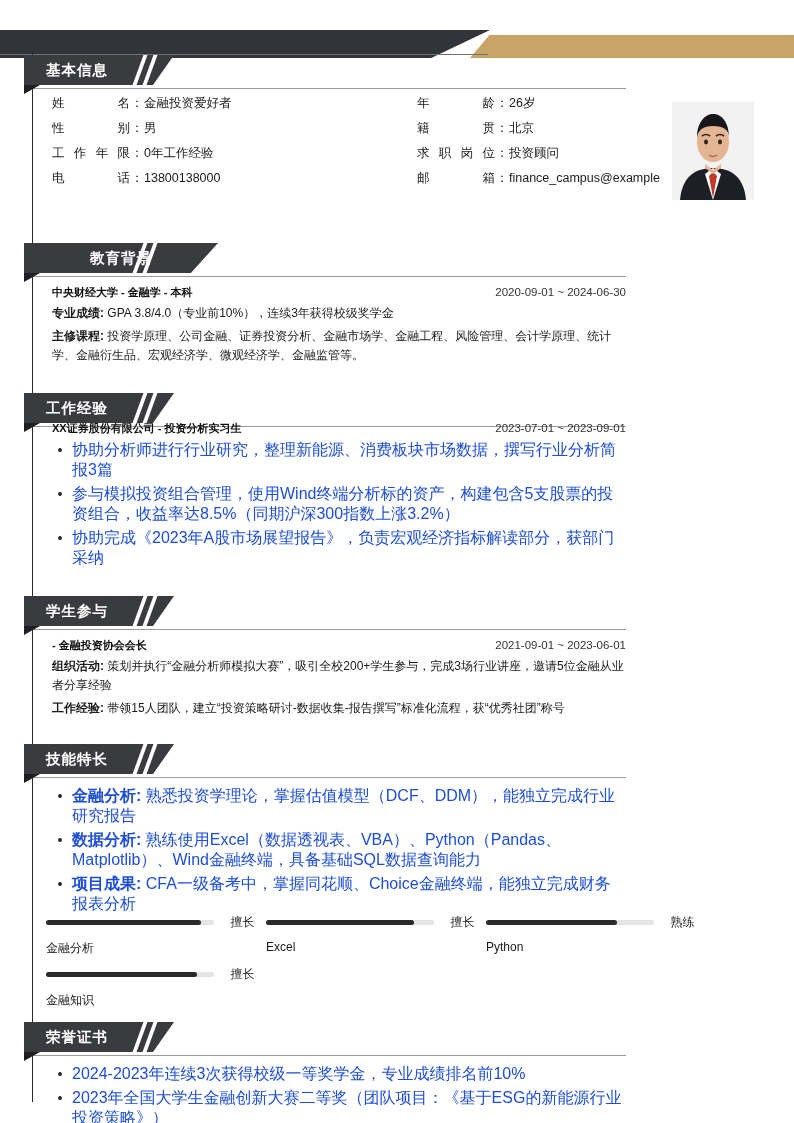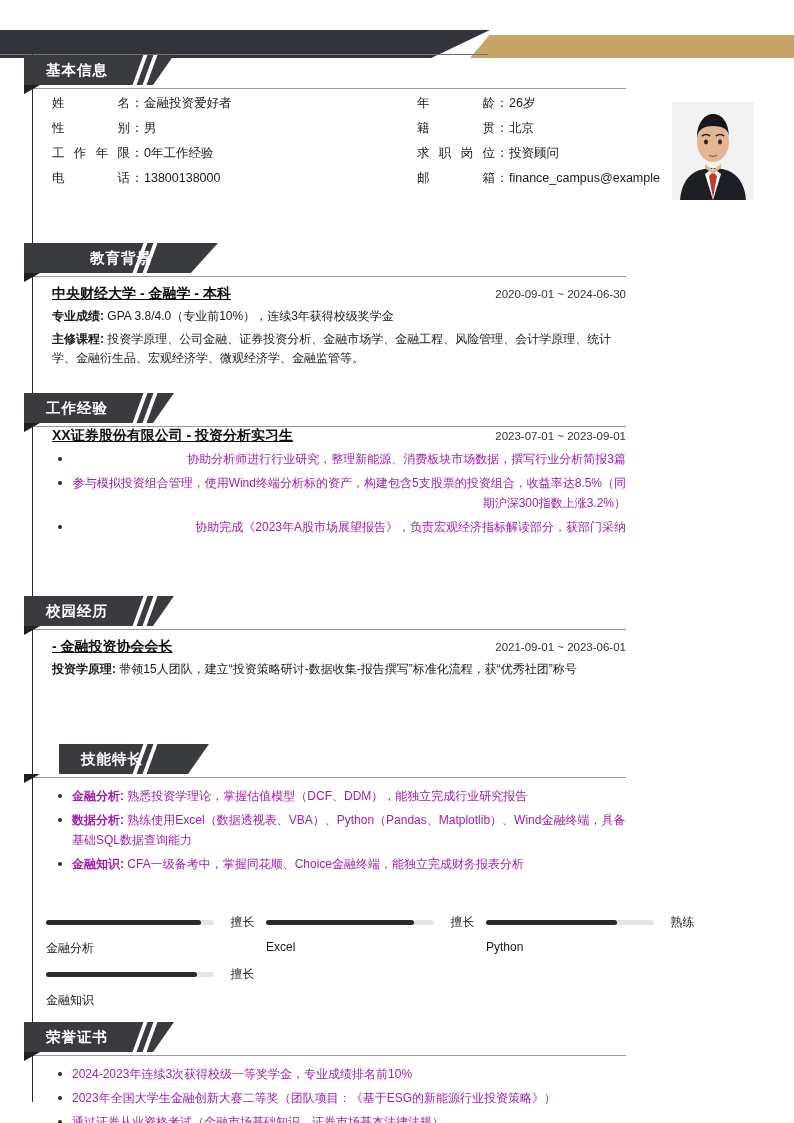--- a/index.html
+++ b/index.html
@@ -47,29 +47,29 @@
   .sec-slash{position:absolute;top:0;height:30px;width:4px;background:#ffffff;transform:skewX(-20deg);}
   .sec-fold{
     position:absolute;left:24px;top:30px;width:16px;height:9px;background:#1f1f21;
     clip-path:polygon(0 0, 100% 0, 0 100%);
   }
   .sec-rule{position:absolute;left:32px;right:24px;top:33px;height:1px;background:#9a9a9a;}
 
   
   .body-area{position:absolute;left:52px;right:24px;}
   .row-title{display:flex;justify-content:space-between;align-items:baseline;}
-  .row-title .t{font-size:14px;font-weight:bold;color:#101010;text-decoration:underline;}
+  .row-title .t{font-size:11px;font-weight:bold;color:#101010;}
   .row-title .d{font-size:11.5px;color:#333;font-weight:normal;}
   .line{font-size:12px;line-height:19px;color:#1a1a1a;margin-top:4px;}
   .line b{font-weight:bold;}
 
   ul.bullets{list-style:none;margin:2px 0 0 0;padding:0;}
   ul.bullets li{
-    position:relative;padding-left:20px;font-size:12px;line-height:20px;
-    margin-top:4px;color:#a21caf;
+    position:relative;padding-left:20px;font-size:16px;line-height:20px;
+    margin-top:4px;color:#1d4ed8;
   }
   ul.bullets li:before{
     content:"";position:absolute;left:6px;top:8px;width:4px;height:4px;
     border-radius:50%;background:#2a2a2a;
   }
   ul.bullets li b{font-weight:bold;}
 
   
   .info-grid{position:relative;}
   .info-row{display:flex;align-items:baseline;height:25px;}
@@ -247,77 +247,81 @@
   <div class="section" style="top:393px;">
     <div class="sec-head">
       <div class="sec-rule"></div>
       <div class="sec-badge" style="width:132px;">
         <span class="txt">工作经验</span>
       </div>
       <div class="sec-slash" style="left:138px;"></div>
       <div class="sec-slash" style="left:148px;"></div>
       <div class="sec-fold"></div>
     </div>
-    <div class="body-area" style="top:34px;text-align:right;">
+    <div class="body-area" style="top:28px;">
       <div class="row-title">
         <span class="t">XX证券股份有限公司 - 投资分析实习生</span>
         <span class="d">2023-07-01 ~ 2023-09-01</span>
       </div>
       <ul class="bullets">
         <li>协助分析师进行行业研究，整理新能源、消费板块市场数据，撰写行业分析简报3篇</li>
         <li>参与模拟投资组合管理，使用Wind终端分析标的资产，构建包含5支股票的投资组合，收益率达8.5%（同期沪深300指数上涨3.2%）</li>
         <li>协助完成《2023年A股市场展望报告》，负责宏观经济指标解读部分，获部门采纳</li>
       </ul>
     </div>
   </div>
 
   <div class="section" style="top:596px;">
     <div class="sec-head">
       <div class="sec-rule"></div>
       <div class="sec-badge" style="width:132px;">
-        <span class="txt">校园经历</span>
+        <span class="txt">学生参与</span>
       </div>
       <div class="sec-slash" style="left:138px;"></div>
       <div class="sec-slash" style="left:148px;"></div>
       <div class="sec-fold"></div>
     </div>
     <div class="body-area" style="top:42px;">
       <div class="row-title">
         <span class="t">- 金融投资协会会长</span>
         <span class="d">2021-09-01 ~ 2023-06-01</span>
       </div>
       <div class="line">
-        <b>投资学原理:</b>
+        <b>组织活动:</b>
+        <span>策划并执行“金融分析师模拟大赛”，吸引全校200+学生参与，完成3场行业讲座，邀请5位金融从业者分享经验</span>
+      </div>
+      <div class="line">
+        <b>工作经验:</b>
         <span>带领15人团队，建立“投资策略研讨-数据收集-报告撰写”标准化流程，获“优秀社团”称号</span>
       </div>
     </div>
   </div>
 
   <div class="section" style="top:744px;">
     <div class="sec-head">
       <div class="sec-rule"></div>
-      <div class="sec-badge" style="width:132px;margin-left:35px;">
+      <div class="sec-badge" style="width:132px;">
         <span class="txt">技能特长</span>
       </div>
       <div class="sec-slash" style="left:138px;"></div>
       <div class="sec-slash" style="left:148px;"></div>
       <div class="sec-fold"></div>
     </div>
     <div class="body-area" style="top:38px;">
       <ul class="bullets">
         <li>
           <b>金融分析:</b>
           <span>熟悉投资学理论，掌握估值模型（DCF、DDM），能独立完成行业研究报告</span>
         </li>
         <li>
           <b>数据分析:</b>
           <span>熟练使用Excel（数据透视表、VBA）、Python（Pandas、Matplotlib）、Wind金融终端，具备基础SQL数据查询能力</span>
         </li>
         <li>
-          <b>金融知识:</b>
+          <b>项目成果:</b>
           <span>CFA一级备考中，掌握同花顺、Choice金融终端，能独立完成财务报表分析</span>
         </li>
       </ul>
     </div>
   </div>
 
   <div class="skills-bars" style="top:913px;height:80px;">
 
     <div class="bar-row" style="left:0px;top:0px;">
       <span class="bar-track">

